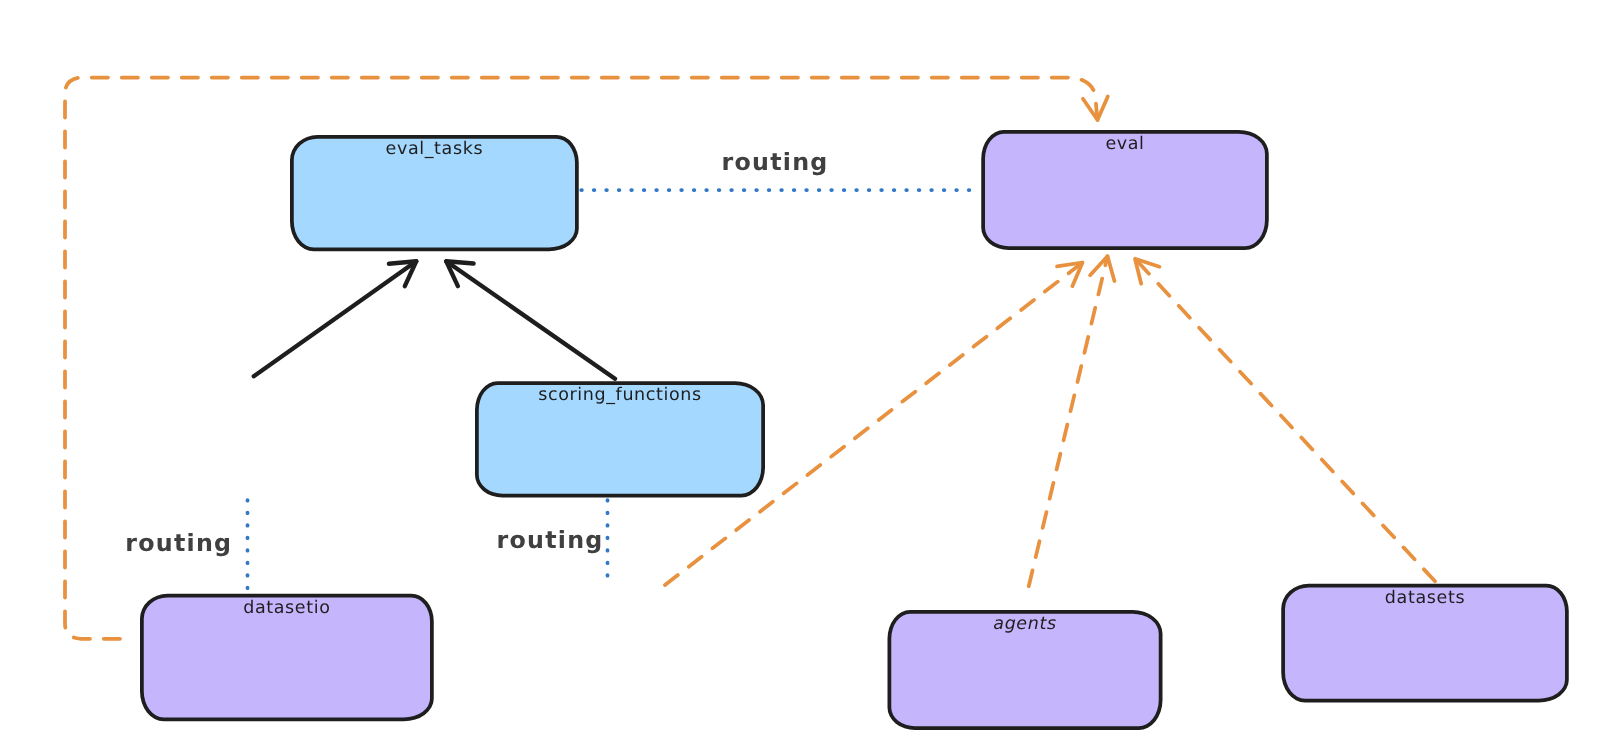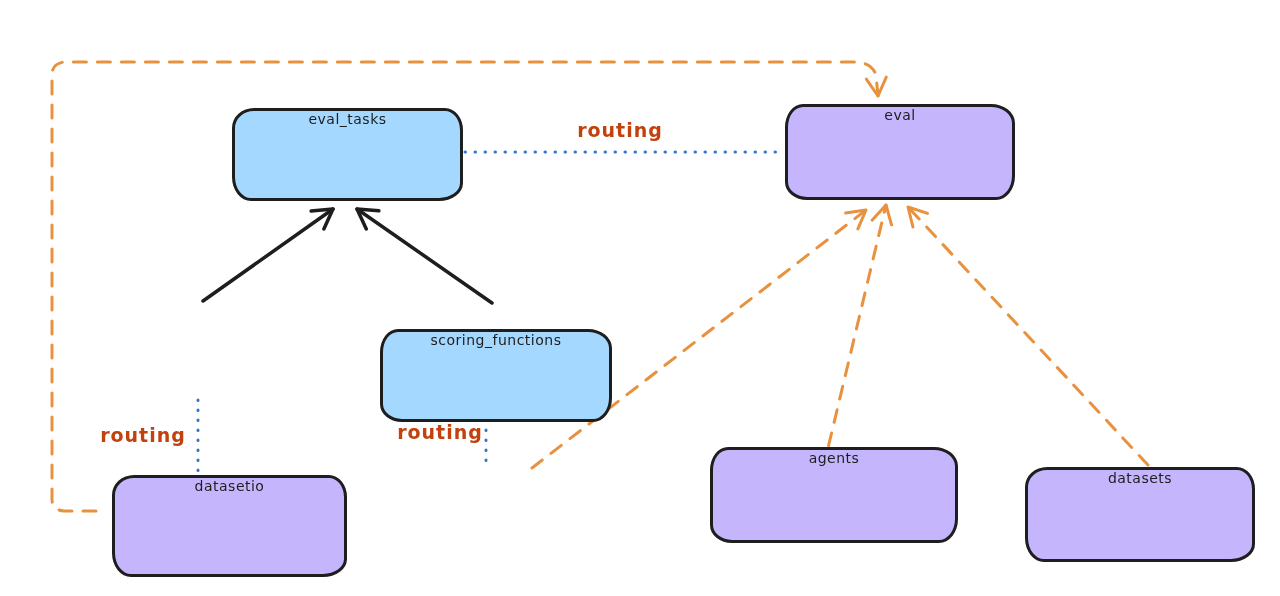--- a/index.html
+++ b/index.html
@@ -37,21 +37,21 @@
   .node-green { background: #c4b5fd; }
   .r1 { border-radius: 22px 18px 24px 19px / 20px 22px 18px 24px; }
   .r2 { border-radius: 18px 24px 19px 22px / 23px 19px 24px 18px; }
   .r3 { border-radius: 24px 19px 21px 23px / 19px 24px 20px 22px; }
   .routing-label {
     position: absolute;
     width: 96px;
     text-align: center;
     font-size: 19px;
     font-weight: bold;
-    color: #c2410c;
+    color: #404040;
     letter-spacing: 1px;
     z-index: 3;
   }
 </style>
 </head>
 <body>
 
 <div class="canvas">
 
   <svg class="edges" viewBox="0 0 1280 596" xmlns="http://www.w3.org/2000/svg">
@@ -79,30 +79,30 @@
 
   <div class="node node-blue r1" style="left:232px; top:108px; width:231px; height:93px;">
     <span>eval_tasks</span>
   </div>
 
   <div class="node node-green r2" style="left:785px; top:104px; width:230px; height:96px;">
     <span>eval</span>
   </div>
 
 
-  <div class="node node-blue r2" style="left:380px; top:305px; width:232px; height:93px;margin-top:24px;">
+  <div class="node node-blue r2" style="left:380px; top:305px; width:232px; height:93px;">
     <span>scoring_functions</span>
   </div>
 
   <div class="node node-green r1" style="left:112px; top:475px; width:235px; height:102px;">
     <span>datasetio</span>
   </div>
 
 
-  <div class="node node-green r2" style="left:710px; top:447px; width:248px; height:96px;">
+  <div class="node node-green r2" style="left:710px; top:488px; width:220px; height:96px;font-style:italic;">
     <span>agents</span>
   </div>
 
   <div class="node node-green r1" style="left:1025px; top:467px; width:230px; height:95px;">
     <span>datasets</span>
   </div>
 
   <div class="routing-label" style="left:572px; top:119px;">routing</div>
 
   <div class="routing-label" style="left:95px; top:424px;">routing</div>

